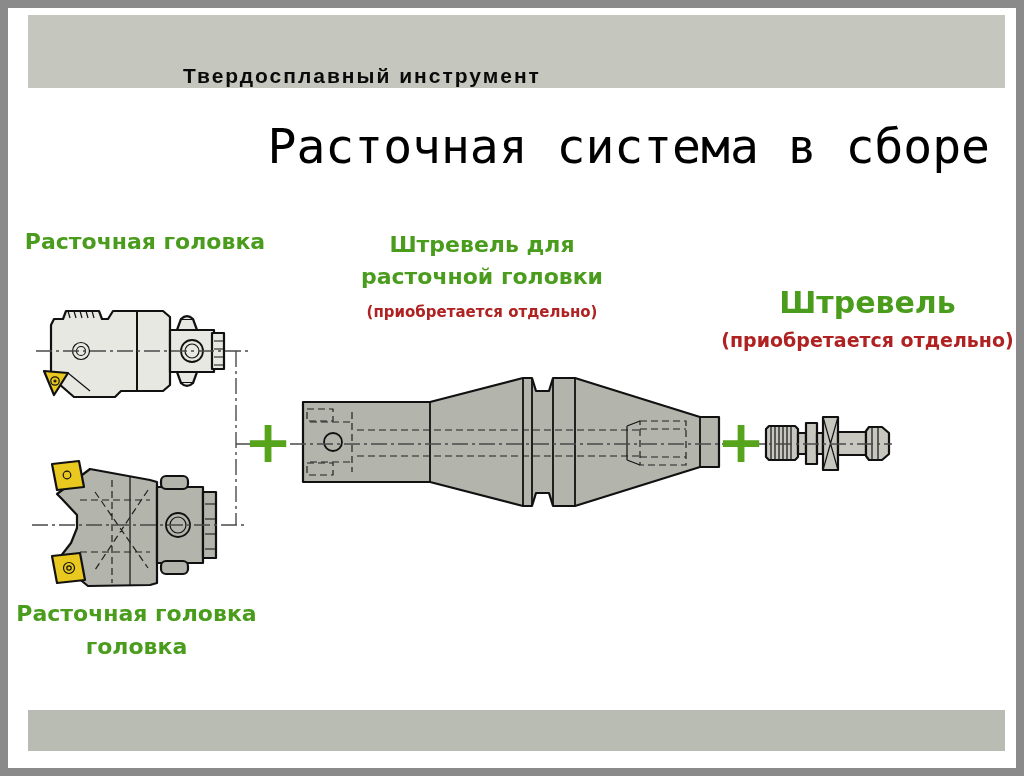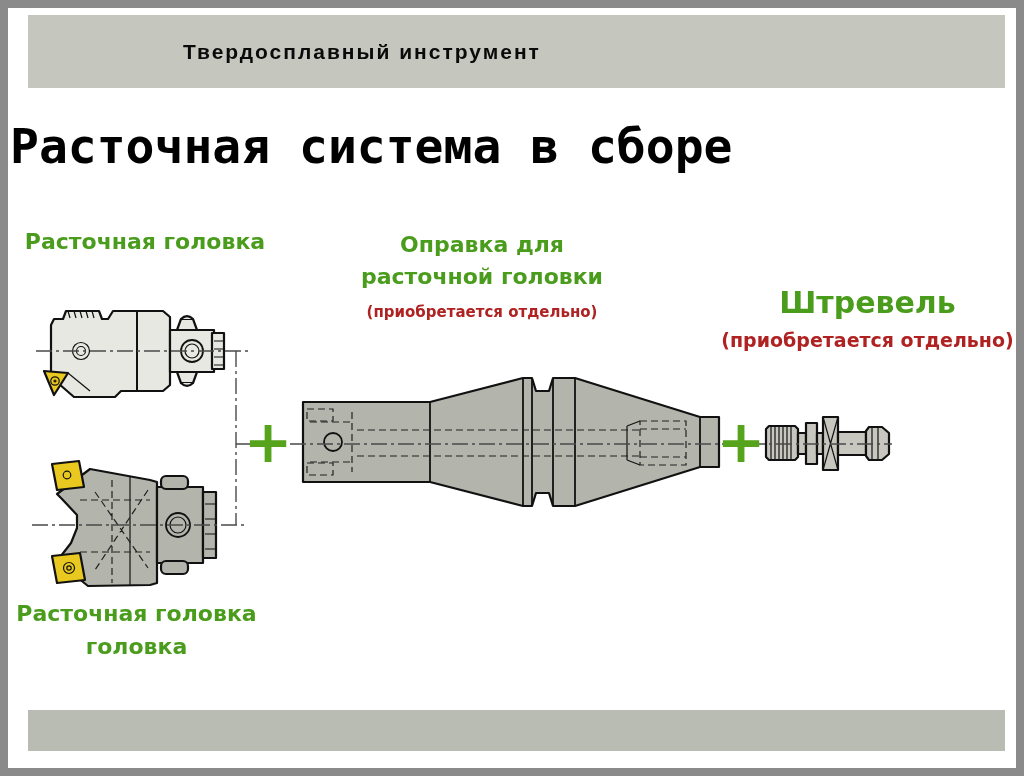--- a/index.html
+++ b/index.html
@@ -15,26 +15,26 @@
     position:absolute;left:20px;top:-3px;
     font-family:"Liberation Serif",serif;font-weight:bold;font-size:52px;line-height:76px;
     color:var(--logo-green,#3c9a10);letter-spacing:1px;
   }
   .logo-arrow{
     position:absolute;left:88px;top:27px;width:0;height:0;
     border-top:12px solid transparent;border-bottom:12px solid transparent;
     border-right:17px solid var(--logo-red,#d02818);
   }
   .header-text{
-    position:absolute;left:155px;top:0;height:73px;display:flex;align-items:center;gap:28px;
+    position:absolute;left:155px;top:0;height:73px;display:flex;align-items:flex-end;gap:28px;
     font-family:"Liberation Sans",sans-serif;font-weight:bold;font-size:21px;color:#0a0a0a;letter-spacing:2px;
   }
   .slide-title{
-    position:absolute;left:0;top:118px;width:990px;text-align:left;
-    font-family:"DejaVu Sans Mono",monospace;font-weight:bold;font-size:48px;color:#000;letter-spacing:0px;padding-left:10px;
+    position:absolute;left:0;top:118px;width:990px;text-align:right;
+    font-family:"DejaVu Sans Mono",monospace;font-weight:normal;font-size:48px;color:#000;letter-spacing:0px;
   }
   .lbl{position:absolute;text-align:center;font-weight:bold;color:var(--label-green,#4a9c1c);padding-left:12px;}
   .lbl .ln{display:block;}
   .lbl-fin{left:8px;top:226px;width:250px;font-size:22px;line-height:31px;}
   .lbl-arbor{left:330px;top:229px;width:280px;font-size:22px;line-height:32px;}
   .lbl-stud{left:698px;top:286px;width:315px;font-size:30px;line-height:34px;text-align:center;}
   .lbl-rough{left:2px;top:597px;width:245px;font-size:22px;line-height:33px;}
   .note{display:block;color:var(--note-red,#b02222);font-weight:bold;}
   .lbl-arbor .note{font-size:15px;margin-top:3px;}
   .lbl-stud .note{font-size:19px;margin-top:3px;}
@@ -65,21 +65,21 @@
   </div>
 </div>
 
 <div class="slide-title">Расточная система в сборе</div>
 
 <div class="lbl lbl-fin">
   <span class="ln">Расточная головка</span>
 </div>
 
 <div class="lbl lbl-arbor">
-  <span class="ln">Оправка для</span>
+  <span class="ln">Штревель для</span>
   <span class="ln">расточной головки</span>
   <span class="note">(приобретается отдельно)</span>
 </div>
 
 <div class="lbl lbl-stud">
   <span class="ln">Штревель</span>
   <span class="note">(приобретается отдельно)</span>
 </div>
 
 <div class="lbl lbl-rough">

